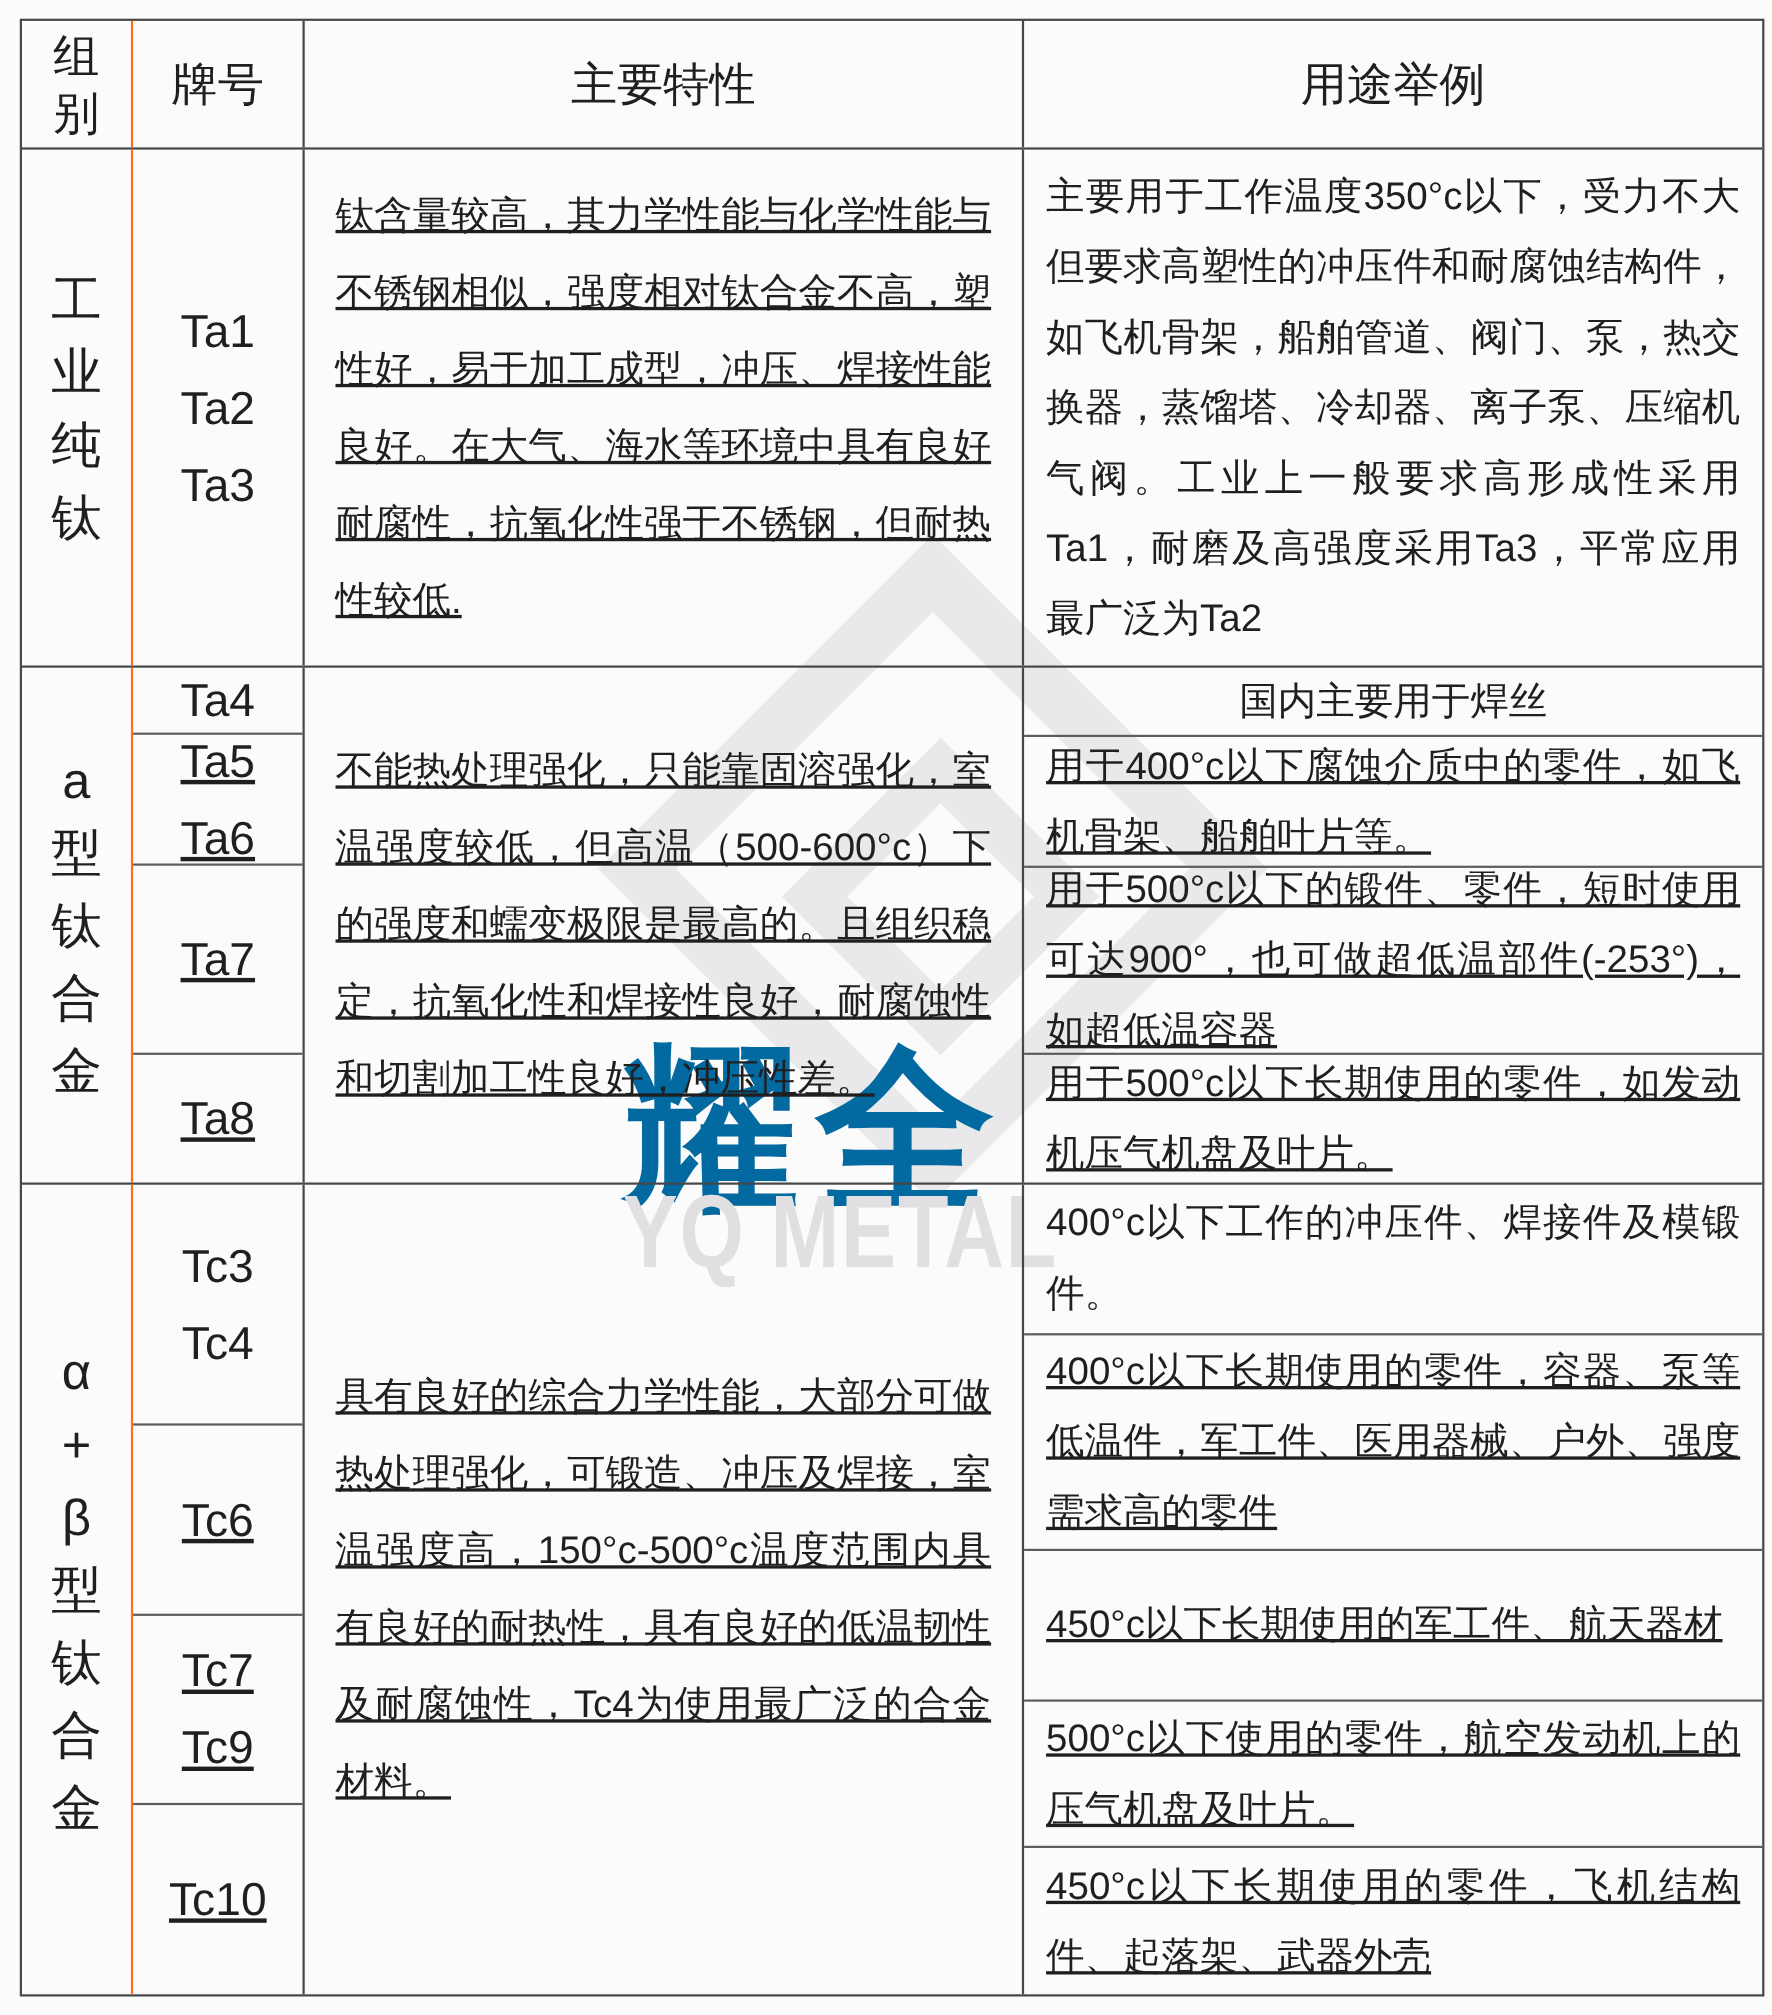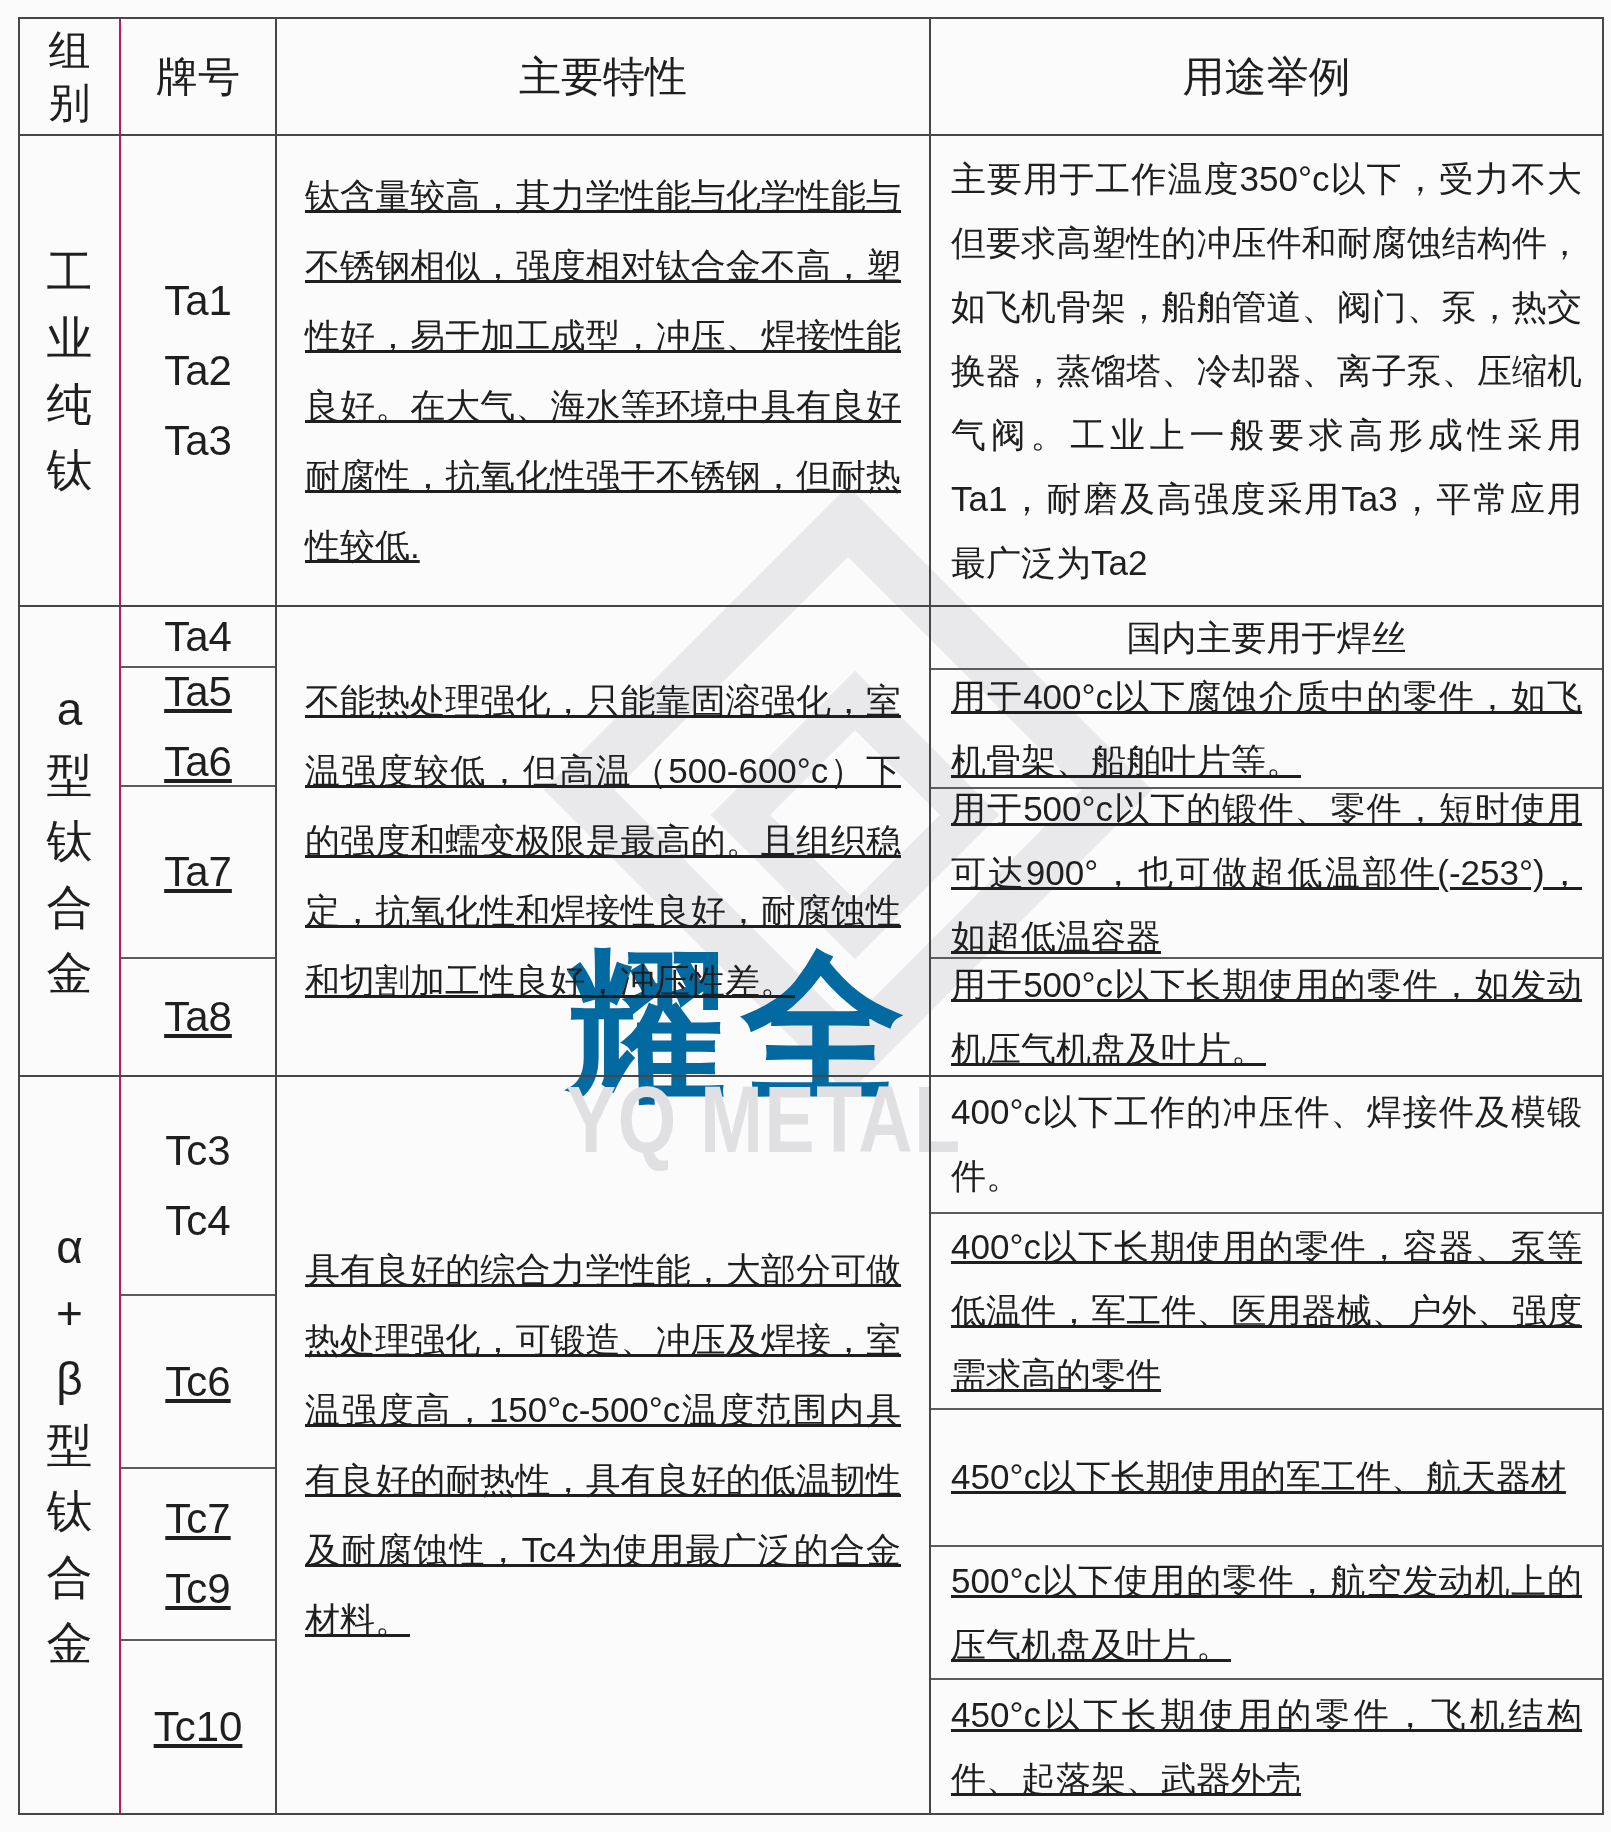--- a/index.html
+++ b/index.html
@@ -19,21 +19,21 @@
 
   
   .tbl{position:absolute;left:18px;top:17px;width:1586px;height:1798px;z-index:1;
        border:2px solid #474747;display:flex;flex-direction:column;box-sizing:border-box;}
   .rule-b{border-bottom:2px solid #474747;}
   .title-row{height:101px;display:flex;align-items:center;justify-content:center;
              font-size:42px;letter-spacing:2px;flex:none;}
   .header-row{height:115px;display:flex;flex:none;}
   .group-row{display:flex;min-height:0;}
   .c1{width:99px;flex:none;box-sizing:border-box;}
-  .c2{width:156px;flex:none;box-sizing:border-box;border-left:2px solid #be185d;}
+  .c2{width:156px;flex:none;box-sizing:border-box;border-left:2px solid #f97316;}
   .c3{width:654px;flex:none;box-sizing:border-box;border-left:2px solid #474747;}
   .c4{flex:1;box-sizing:border-box;border-left:2px solid #474747;}
   .hcell{display:flex;align-items:center;justify-content:center;font-size:42px;
          text-align:center;white-space:pre-line;line-height:52px;}
 
   .glabel-wrap{display:flex;align-items:center;justify-content:center;height:100%;}
   .glabel{white-space:pre-line;font-size:46px;line-height:66px;text-align:center;}
 
   .stack{display:flex;flex-direction:column;height:100%;}
   .stack>.scell{min-height:0;display:flex;align-items:center;justify-content:center;}

